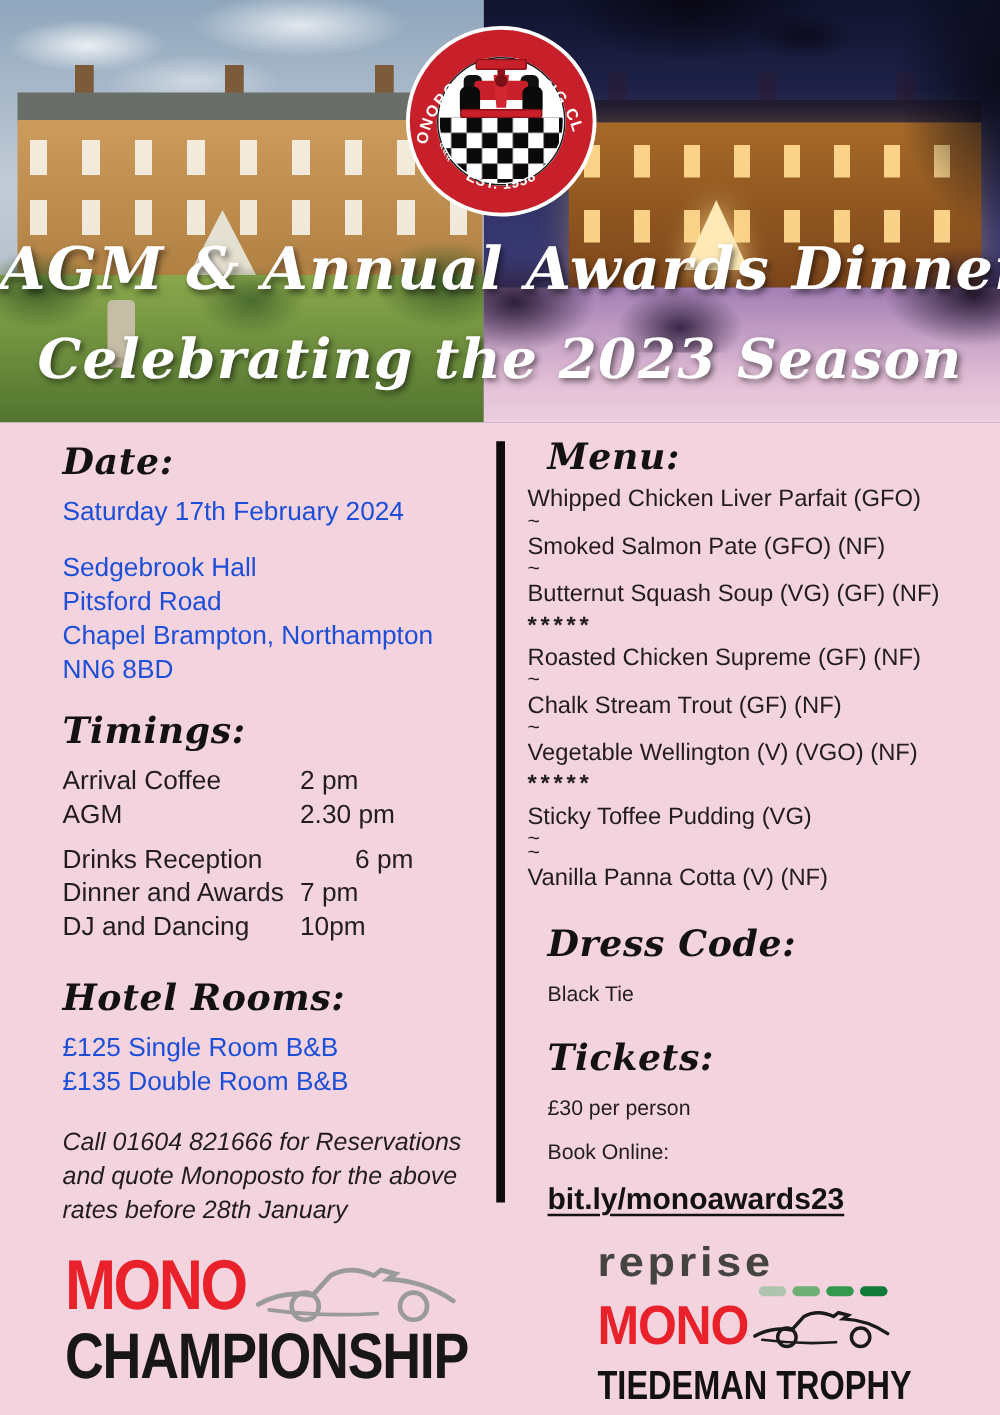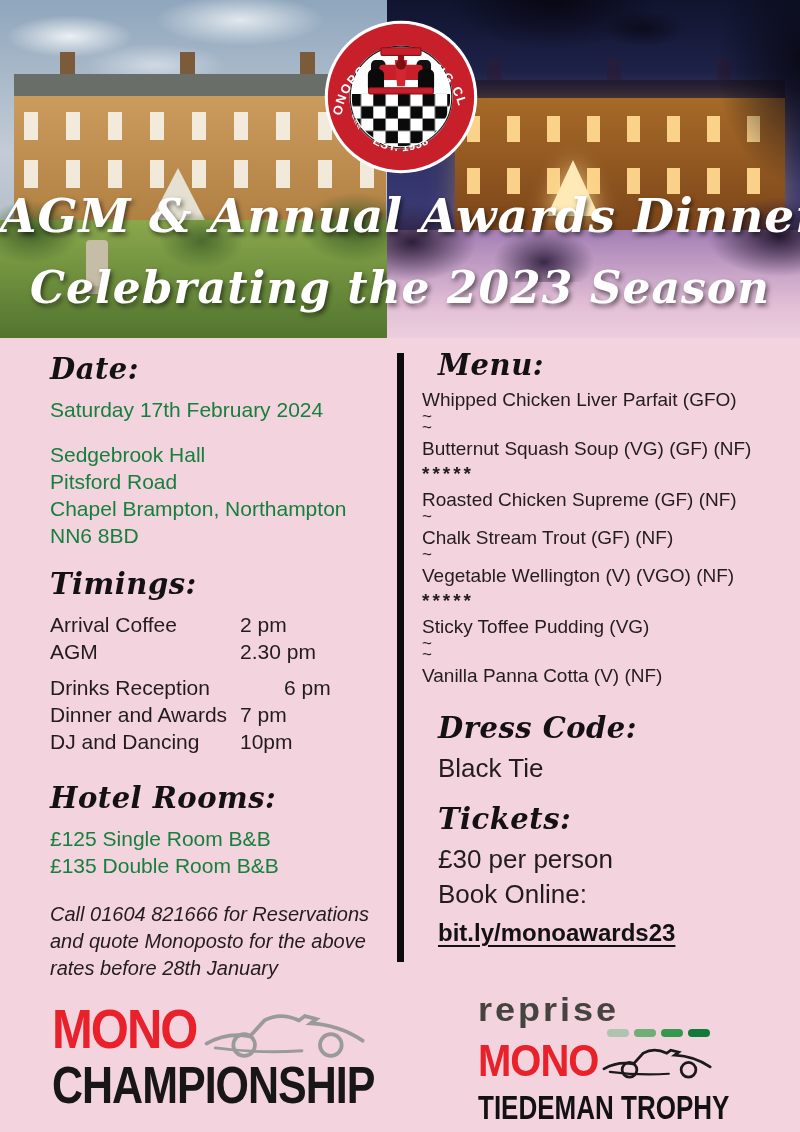--- a/index.html
+++ b/index.html
@@ -67,36 +67,36 @@
   .title-2{top:262px;font-size:44px;}
 
   
   .divider{position:absolute;left:397px;top:353px;width:7px;height:609px;background:#0d0b0c;}
 
   .script-h{font-family:"DejaVu Serif",serif;font-style:italic;font-weight:bold;
     font-size:29px;line-height:38px;color:#141114;letter-spacing:.5px;}
   .col-left{position:absolute;left:50px;top:350px;width:335px;}
   .col-right{position:absolute;left:422px;top:346px;width:368px;}
 
-  .body-txt{font-size:21px;line-height:27px;color:#15803d;} .mb8{margin-bottom:8px;} .mb14{margin-bottom:14px;}
+  .body-txt{font-size:21px;line-height:27px;color:#1d4ed8;} .mb8{margin-bottom:8px;} .mb14{margin-bottom:14px;}
   .mb18{margin-bottom:18px;} .mb24{margin-bottom:24px;}
   .mt16{margin-top:16px;} .mt20{margin-top:20px;}
 
   .timing-row{display:flex;font-size:21px;line-height:27px;}
   .timing-label{width:190px;}
   .gap-above{margin-top:9px;gap:44px;}
 
   .note{font-style:italic;font-size:20px;line-height:27px;margin-top:22px;width:320px;}
 
   .menu-list{text-align:left;width:368px;}
   .menu-item{font-size:19px;line-height:23px;margin-top:4px;}
   .menu-tilde{font-size:17px;line-height:11px;}
   .menu-stars{font-size:19px;line-height:20px;font-weight:bold;letter-spacing:3px;margin:4px 0 2px;}
 
-  .right-txt{font-size:26px;line-height:27px;}
+  .right-txt{font-size:17px;line-height:27px;}
   .link{font-weight:bold;font-size:24px;text-decoration:underline;color:#141114;
     text-underline-offset:4px;text-decoration-thickness:2px;cursor:pointer;display:inline-block;}
 
   
   .mono-champ{position:absolute;left:52px;top:1002px;width:340px;}
   .mc-row1{display:flex;align-items:flex-start;}
   .mc-mono{font-size:49px;font-weight:bold;color:#e8212a;letter-spacing:-2px;
     transform:scaleY(1.15);transform-origin:top left;line-height:46px;}
   .mc-car{margin-left:4px;margin-top:4px;}
   .mc-champ{font-size:43px;font-weight:bold;color:#191617;letter-spacing:-1px;
@@ -234,20 +234,21 @@
     <div class="body-txt">£125 Single Room B&amp;B</div>
     <div class="body-txt">£135 Double Room B&amp;B</div>
     <div class="note">Call 01604 821666 for Reservations and quote Monoposto for the above rates before 28th January</div>
   </div>
 
   <div class="col-right">
     <div class="script-h" style="margin-left:16px;">Menu:</div>
     <div class="menu-list">
       <div class="menu-item">Whipped Chicken Liver Parfait (GFO)</div>
       <div class="menu-tilde">~</div>
+      <div class="menu-item">Smoked Salmon Pate (GFO) (NF)</div>
       <div class="menu-tilde">~</div>
       <div class="menu-item">Butternut Squash Soup (VG) (GF) (NF)</div>
       <div class="menu-stars">*****</div>
       <div class="menu-item">Roasted Chicken Supreme (GF) (NF)</div>
       <div class="menu-tilde">~</div>
       <div class="menu-item">Chalk Stream Trout (GF) (NF)</div>
       <div class="menu-tilde">~</div>
       <div class="menu-item">Vegetable Wellington (V) (VGO) (NF)</div>
       <div class="menu-stars">*****</div>
       <div class="menu-item">Sticky Toffee Pudding (VG)</div>

